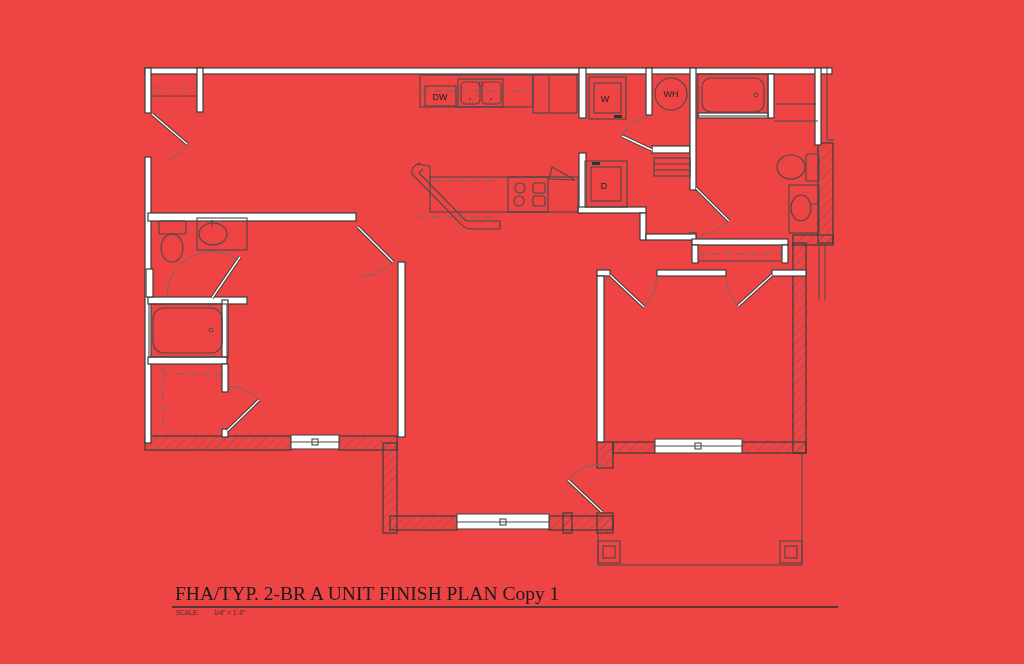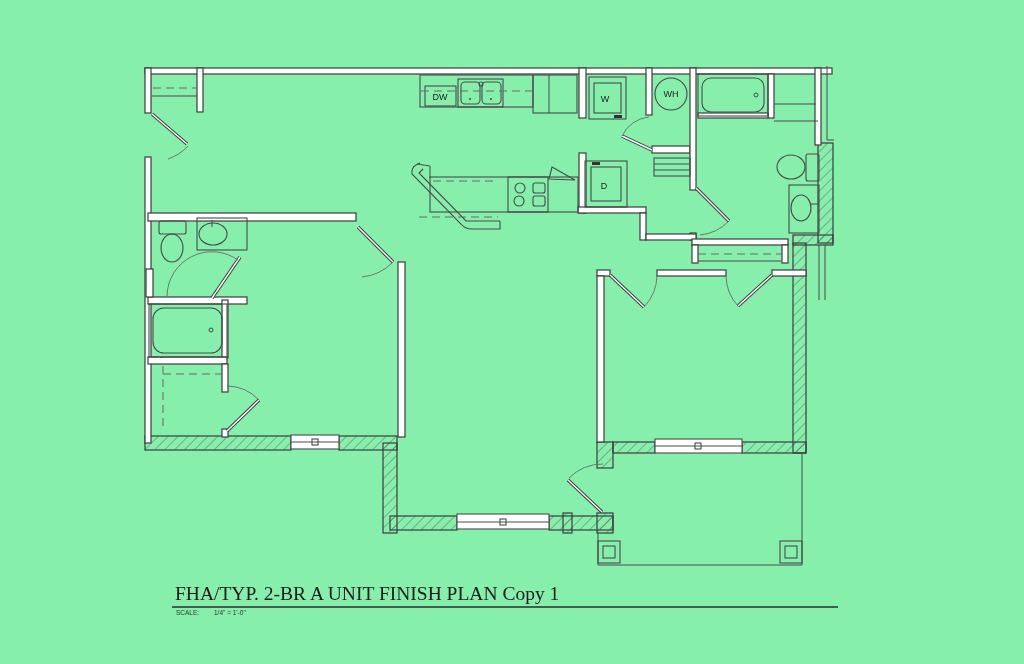--- a/index.html
+++ b/index.html
@@ -1,16 +1,16 @@
 <!DOCTYPE html>
 <html><head>
 <meta charset="utf-8">
 <style>
   html,body{margin:0;padding:0;background:#ffffff;}
-  .page{position:relative;width:1024px;height:664px;background:#86efac;overflow:hidden;
+  .page{position:relative;width:1024px;height:664px;background:#ef4444;overflow:hidden;
         font-family:"Liberation Sans",sans-serif;}
   svg{position:absolute;left:0;top:0;}
   .wall{fill:#ffffff;stroke:#3c3c3c;stroke-width:1.2;}
   .hwall{fill:url(#hatch);stroke:#3c3c3c;stroke-width:1.2;}
   .thin{stroke:#4a4a4a;stroke-width:1;fill:none;}
   .fix{stroke:#4a4a4a;stroke-width:1.1;fill:#ffffff;}
   .fixn{stroke:#4a4a4a;stroke-width:1.1;fill:none;}
   .dash{stroke:#6a6a6a;stroke-width:1;fill:none;stroke-dasharray:8 5;}
   .arc{stroke:#6a6a6a;stroke-width:0.9;fill:none;}
   .leaf-o{stroke:#3c3c3c;stroke-width:3.4;fill:none;}

